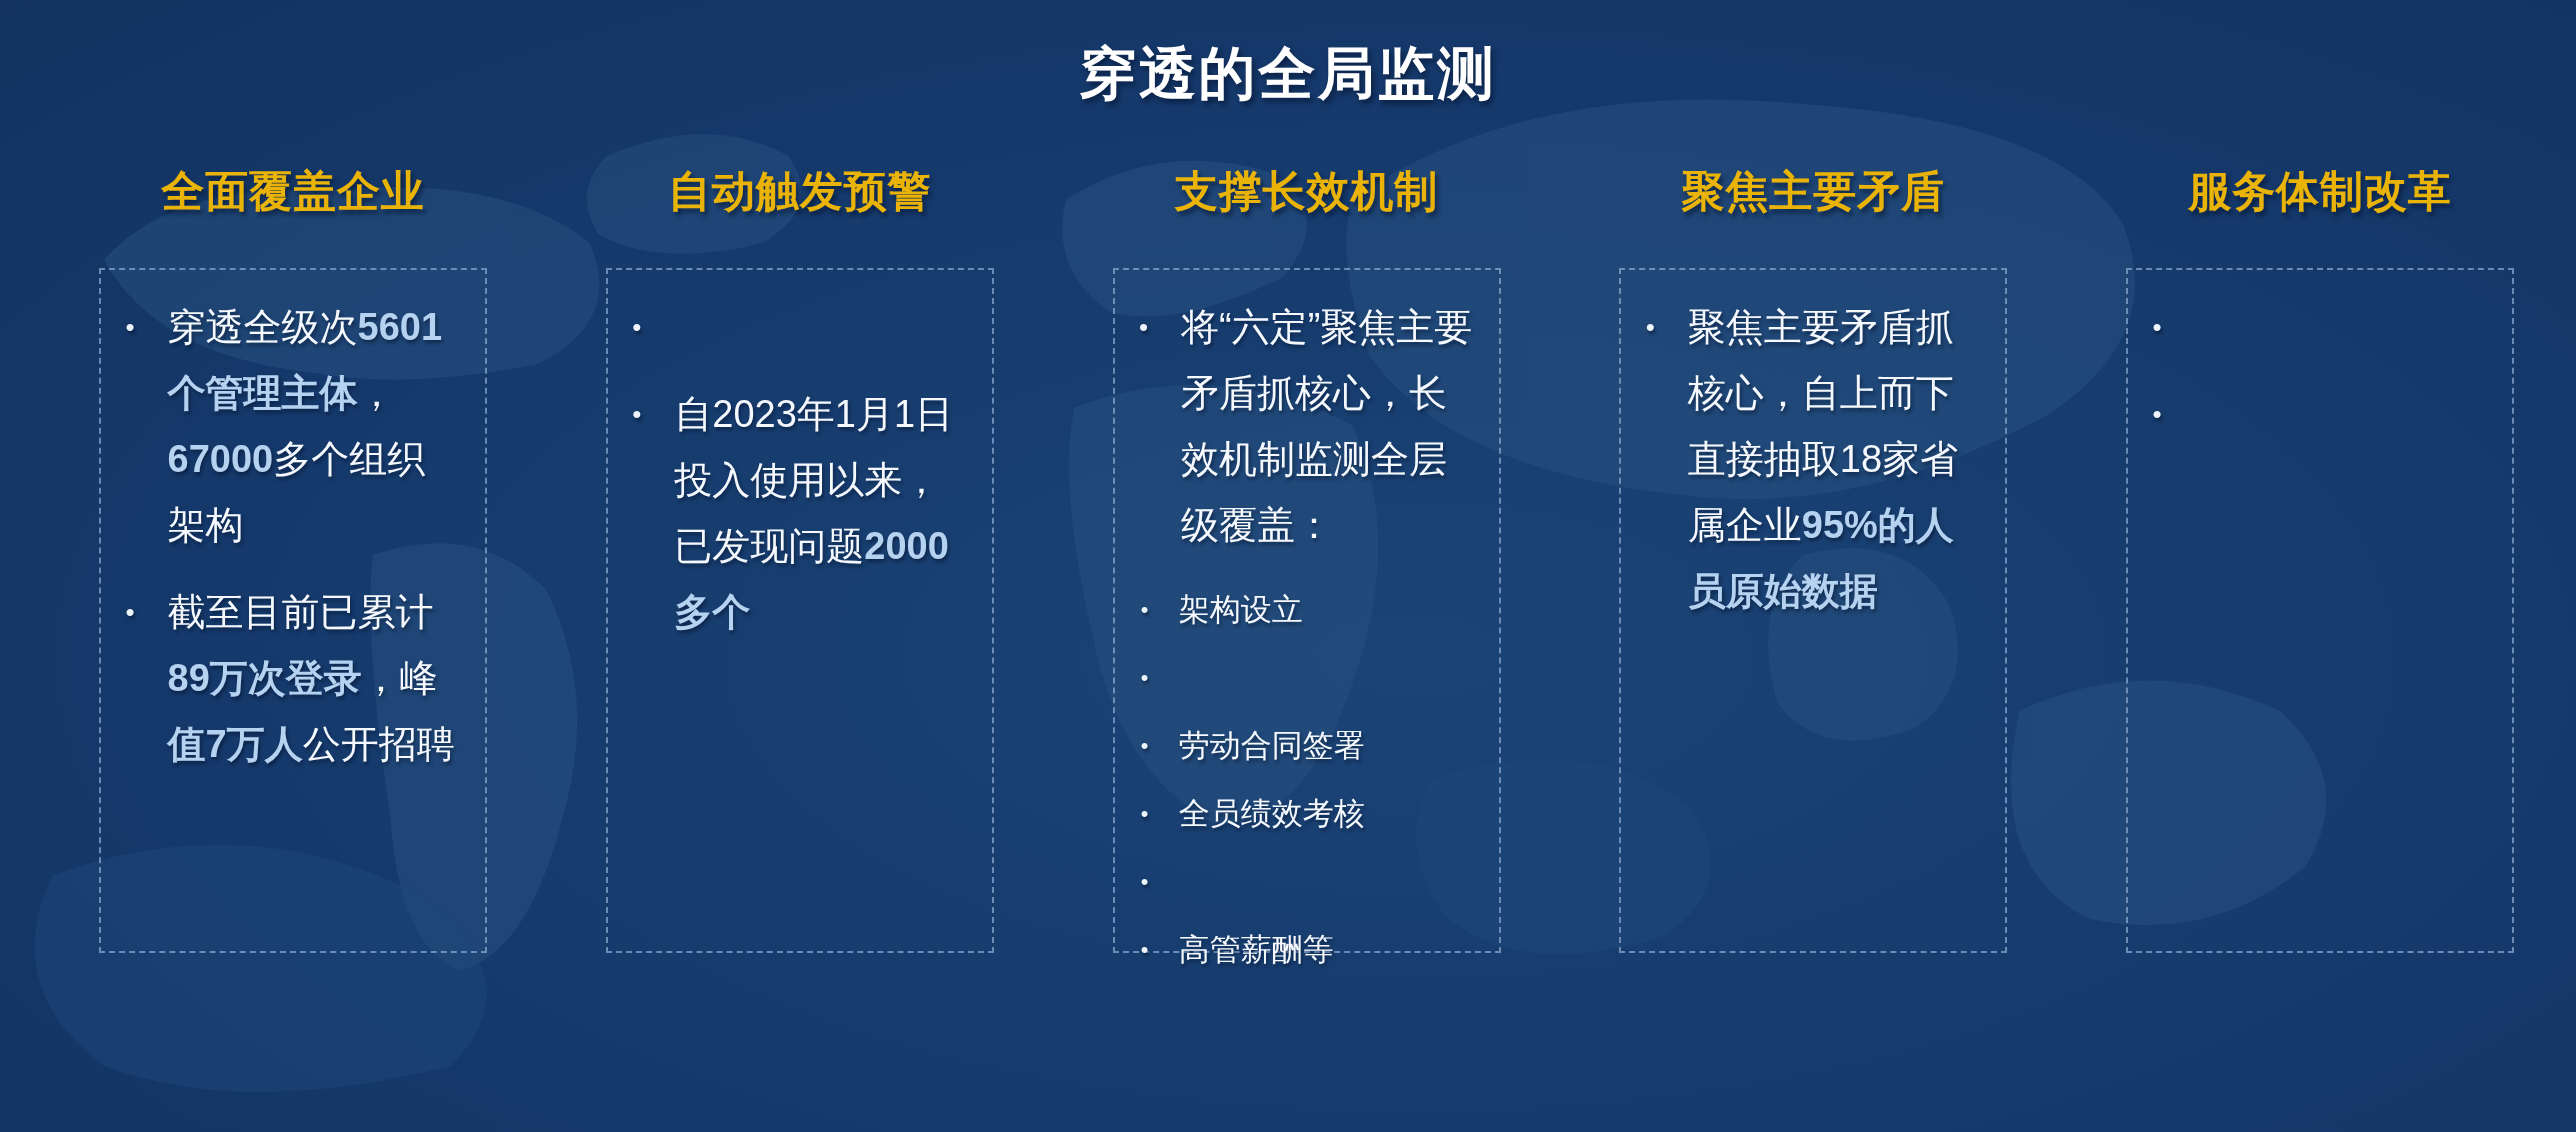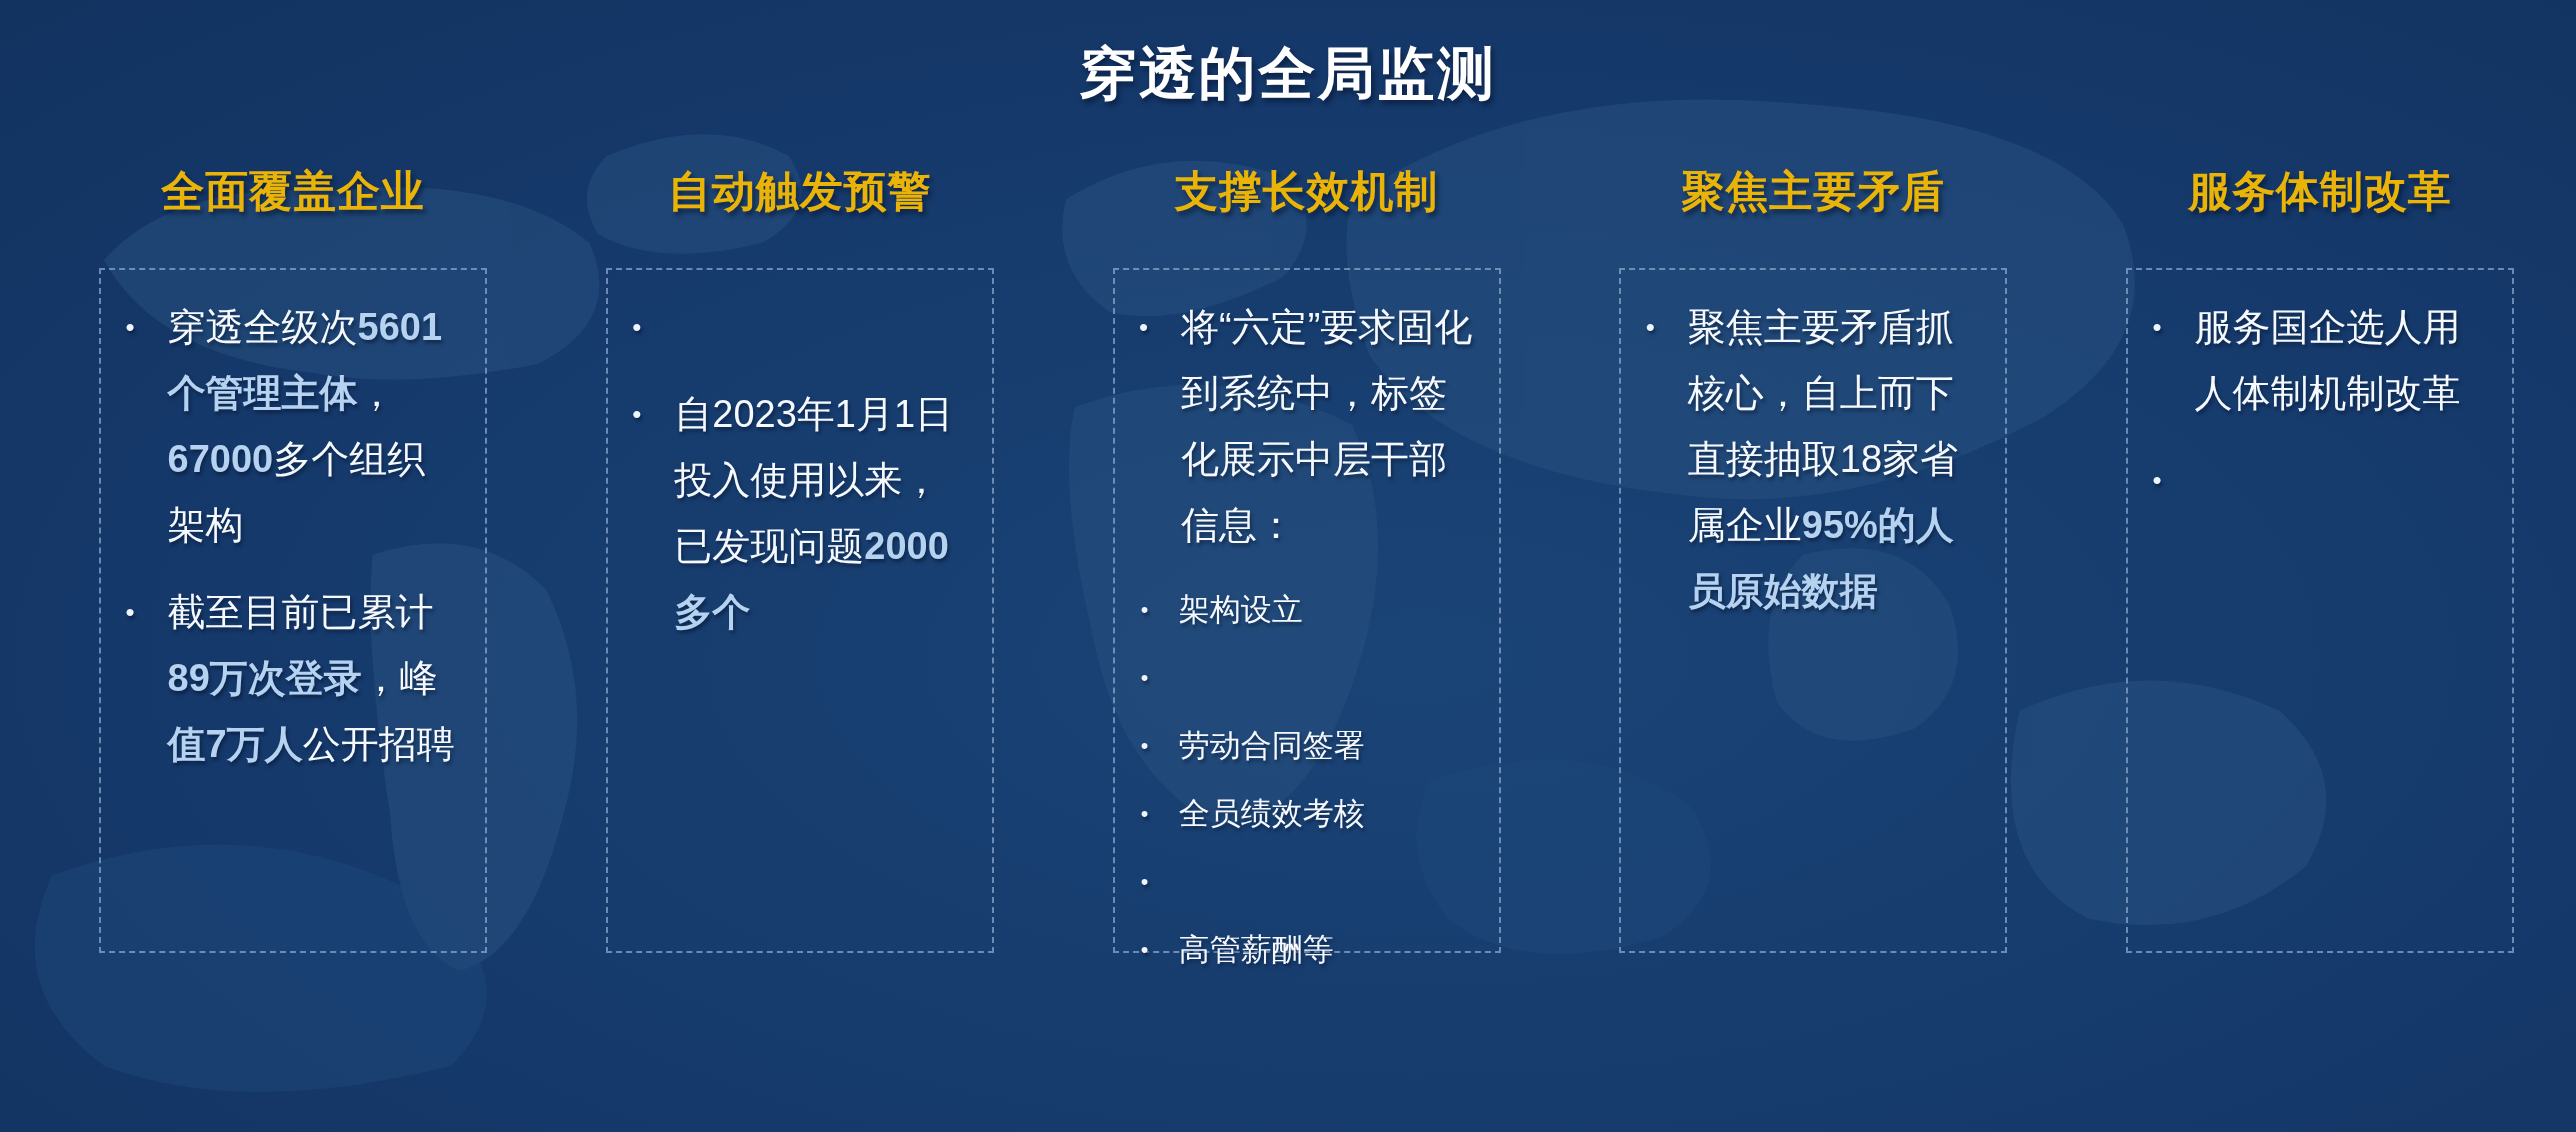--- a/index.html
+++ b/index.html
@@ -92,21 +92,21 @@
             <span class="dot">•</span>
             <span class="txt"><span>自2023年1月1日投入使用以来，已发现问题</span><span class="hl">2000多个</span></span>
           </div>
         </div>
       </div>
       <div class="column">
         <div class="col-header">支撑长效机制</div>
         <div class="col-box">
           <div class="item main">
             <span class="dot">•</span>
-            <span class="txt"><span>将“六定”要求固化到系统中，标签化展示中层干部信息：</span></span>
+            <span class="txt"><span>将“六定”聚焦主要矛盾抓核心，长效机制监测全层级覆盖：</span></span>
           </div>
           <div class="item sub">
             <span class="dot">•</span>
             <span class="txt"><span>架构设立</span></span>
           </div>
           <div class="item sub">
             <span class="dot">•</span>
           </div>
           <div class="item sub">
             <span class="dot">•</span>
@@ -132,21 +132,20 @@
             <span class="dot">•</span>
             <span class="txt"><span>聚焦主要矛盾抓核心，自上而下直接抽取18家省属企业</span><span class="hl">95%的人员原始数据</span></span>
           </div>
         </div>
       </div>
       <div class="column">
         <div class="col-header">服务体制改革</div>
         <div class="col-box">
           <div class="item main">
             <span class="dot">•</span>
-            <span class="txt"><span>服务国企选人用人体制机制改革</span></span>
           </div>
           <div class="item main">
             <span class="dot">•</span>
           </div>
         </div>
       </div>
     </div>
 </div>
 
 

